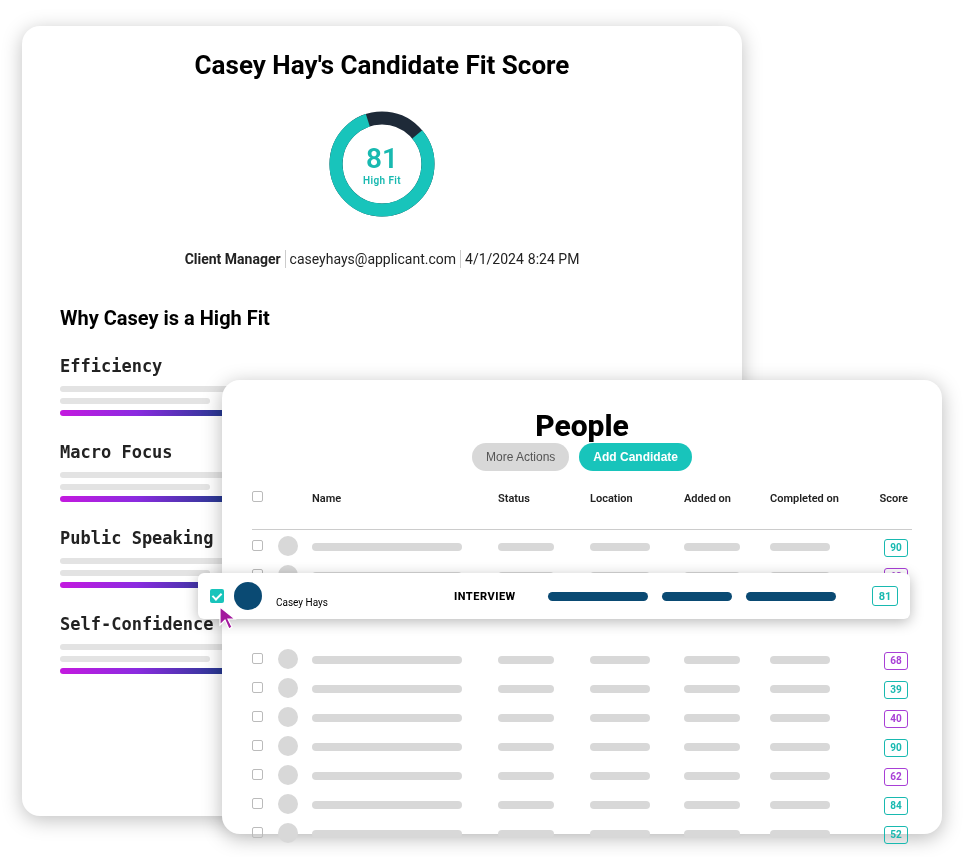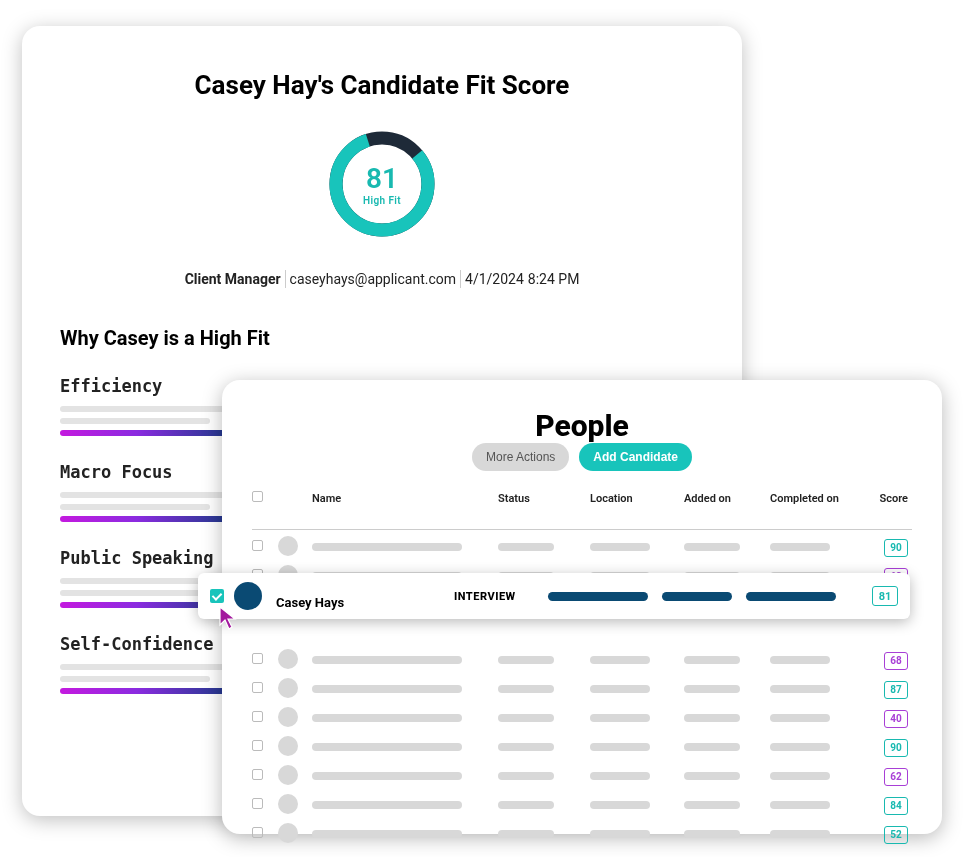--- a/index.html
+++ b/index.html
@@ -13,21 +13,21 @@
   }
   .card1 {
     position: absolute;
     top: 26px;
     left: 22px;
     width: 720px;
     height: 790px;
     background: #fff;
     border-radius: 18px;
     box-shadow: 0 4px 20px rgba(0,0,0,0.25);
-    padding: 36px 38px;
+    padding: 16px 38px;
   }
   .title {
     text-align: center;
     font-size: 26px;
     font-weight: 700;
     color: #000;
     margin-top: 8px;
   }
   .gauge-wrap {
     display: flex;
@@ -236,22 +236,22 @@
     margin-top: -2px;
   }
   .sel-avatar {
     width: 28px;
     height: 28px;
     border-radius: 50%;
     background: #0a4a73;
     margin-right: 14px;
   }
   .sel-name {
-    font-size: 13px;
-    font-weight: 700;
+    font-size: 10px;
+    font-weight: 400;
     width: 178px;
     margin-top: 12px;
   }
   .sel-status {
     font-size: 11px;
     font-weight: 800;
     letter-spacing: 0.5px;
     width: 94px;
   }
   .sel-pill {
@@ -400,21 +400,21 @@
         <div class="col-score"><span class="score-badge badge-purple">68</span></div>
       </div>
       <div class="trow">
         <div class="col-chk"><span class="chk"></span></div>
         <div class="col-avatar"><span class="avatar-ph" style="display:inline-block"></span></div>
         <div class="col-name"><span class="pill" style="display:inline-block;width:150px"></span></div>
         <div class="col-status"><span class="pill" style="display:inline-block;width:56px"></span></div>
         <div class="col-location"><span class="pill" style="display:inline-block;width:60px"></span></div>
         <div class="col-added"><span class="pill" style="display:inline-block;width:56px"></span></div>
         <div class="col-completed"><span class="pill" style="display:inline-block;width:60px"></span></div>
-        <div class="col-score"><span class="score-badge badge-teal">87</span></div>
+        <div class="col-score"><span class="score-badge badge-teal">39</span></div>
       </div>
       <div class="trow">
         <div class="col-chk"><span class="chk"></span></div>
         <div class="col-avatar"><span class="avatar-ph" style="display:inline-block"></span></div>
         <div class="col-name"><span class="pill" style="display:inline-block;width:150px"></span></div>
         <div class="col-status"><span class="pill" style="display:inline-block;width:56px"></span></div>
         <div class="col-location"><span class="pill" style="display:inline-block;width:60px"></span></div>
         <div class="col-added"><span class="pill" style="display:inline-block;width:56px"></span></div>
         <div class="col-completed"><span class="pill" style="display:inline-block;width:60px"></span></div>
         <div class="col-score"><span class="score-badge badge-purple">40</span></div>

